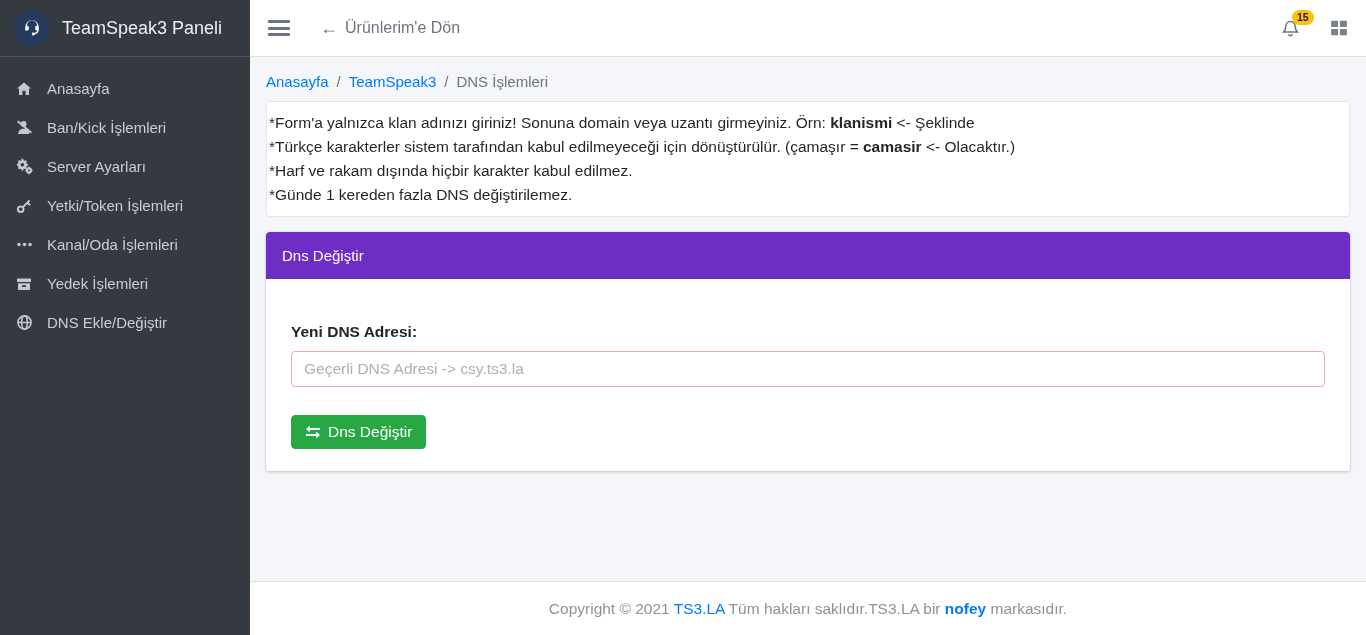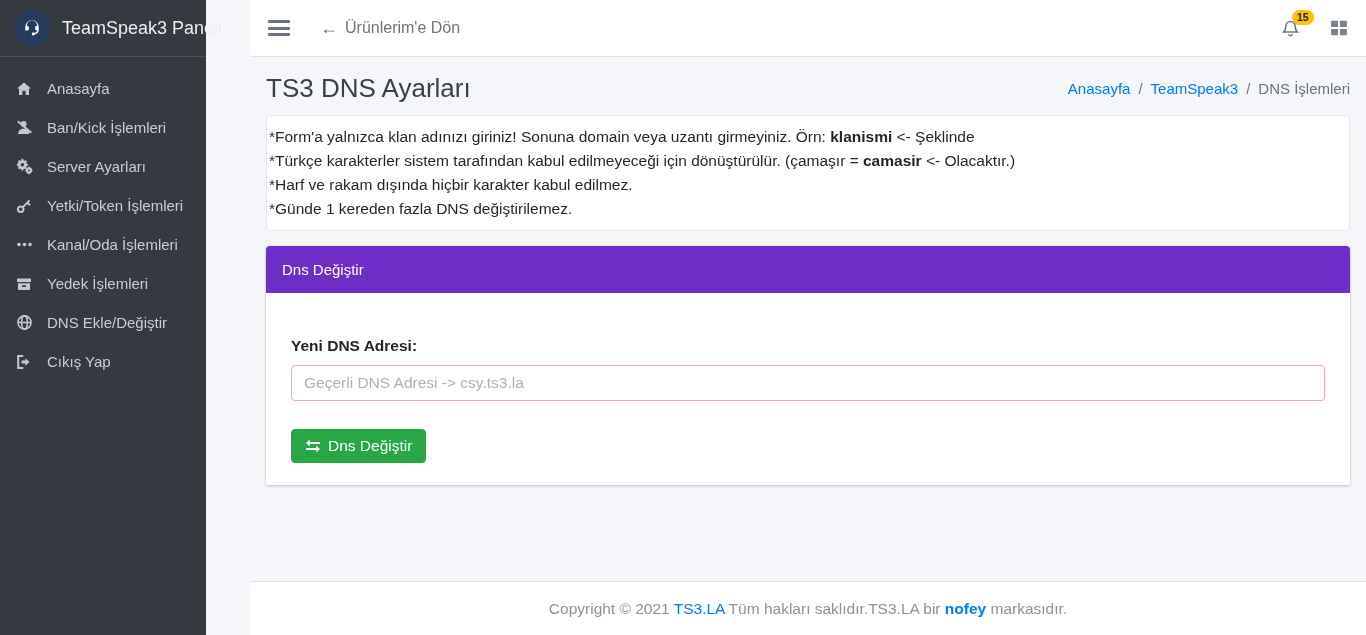--- a/index.html
+++ b/index.html
@@ -12,21 +12,21 @@
   }
   *{box-sizing:border-box;}
   html,body{margin:0;padding:0;}
   body{
     width:1366px;height:635px;overflow:hidden;
     font-family:"Liberation Sans","DejaVu Sans",sans-serif;
     background:var(--content-bg);
   }
   
   .sidebar{
-    position:fixed;left:0;top:0;bottom:0;width:206px;
+    position:fixed;left:0;top:0;bottom:0;width:250px;
     background:var(--sidebar);z-index:10;
   }
   .brand{
     height:57px;display:flex;align-items:center;
     padding:0 14px;border-bottom:1px solid #4b545c;
   }
   .brand-logo{
     width:36px;height:36px;border-radius:50%;
     background:#253b5e;display:flex;align-items:center;justify-content:center;
     margin-right:12px;flex:0 0 auto;
@@ -202,29 +202,20 @@
         <span class="s-icon">
           <svg viewBox="0 0 16 16" width="17" height="17">
             <g fill="none" stroke="currentColor" stroke-width="1.5">
               <circle cx="8" cy="8" r="6.2"></circle>
               <ellipse cx="8" cy="8" rx="2.7" ry="6.2"></ellipse>
               <path d="M1.8 8h12.4"></path>
             </g>
           </svg>
         </span>
         <span class="s-label">DNS Ekle/Değiştir</span>
-      </a>
-      <a class="side-item">
-        <span class="s-icon">
-          <svg viewBox="0 0 16 16" width="16" height="16">
-            <path d="M7.3 2H2.2v12h5.1" fill="none" stroke="currentColor" stroke-width="2"></path>
-            <path d="M9.3 4.3 13.6 8l-4.3 3.7V9.5H5.6v-3h3.7z" fill="currentColor"></path>
-          </svg>
-        </span>
-        <span class="s-label">Cıkış Yap</span>
       </a>
     </nav>
 </aside>
 
 <div class="main">
 
   <header class="navbar">
     <div class="hamburger">
         <span></span>
         <span></span>
@@ -253,21 +244,20 @@
           <rect x="8.8" y="1.6" width="6.2" height="5.6" rx="0.8"></rect>
           <rect x="1" y="8.8" width="6.2" height="5.6" rx="0.8"></rect>
           <rect x="8.8" y="8.8" width="6.2" height="5.6" rx="0.8"></rect>
         </g>
       </svg>
     </div>
   </header>
 
   <section class="content">
     <div class="page-header">
-      <h1 class="page-title">TS3 DNS Ayarları</h1>
       <div class="breadcrumb">
           <a class="crumb-link">Anasayfa</a>
           <span class="crumb-sep">/</span>
           <a class="crumb-link">TeamSpeak3</a>
           <span class="crumb-sep">/</span>
           <span class="crumb-current">DNS İşlemleri</span>
         </div>
     </div>
 
     <div class="info-box">

